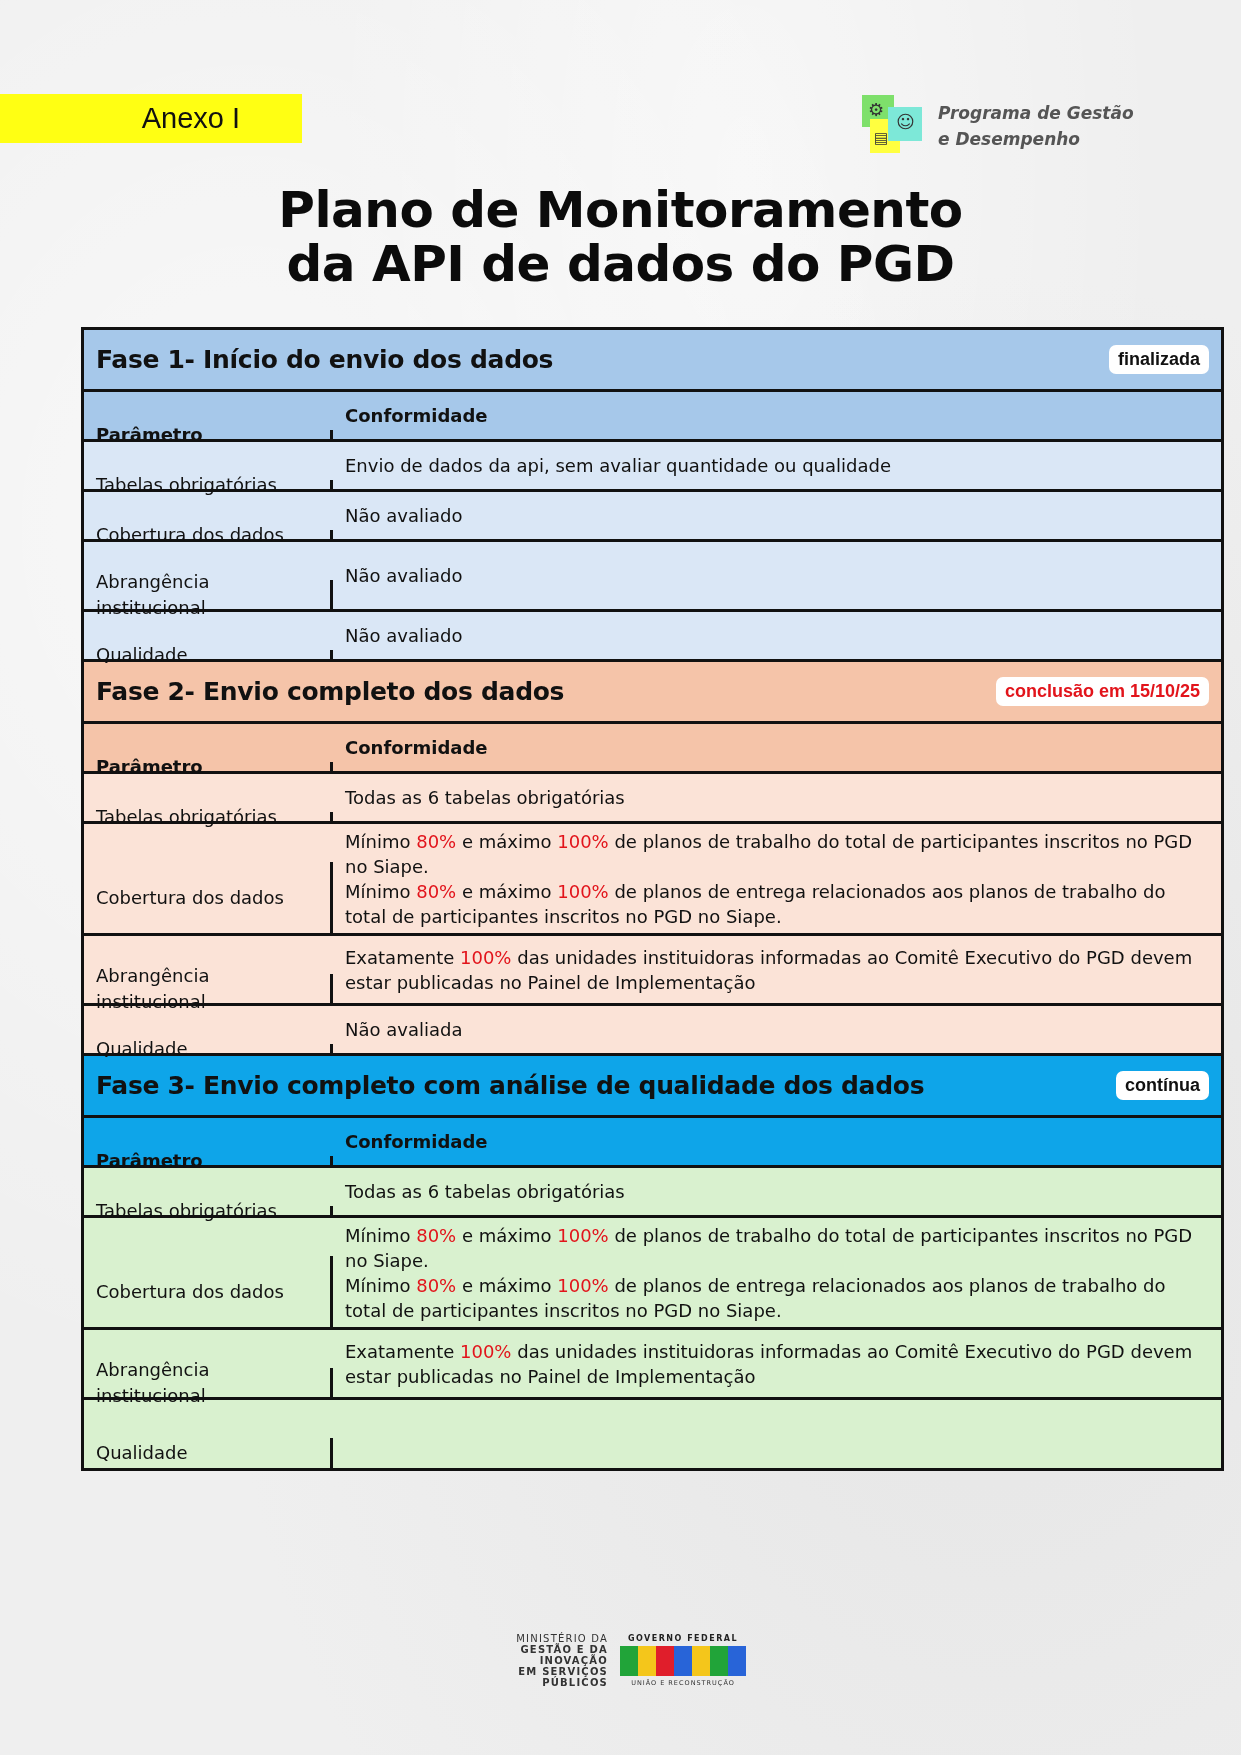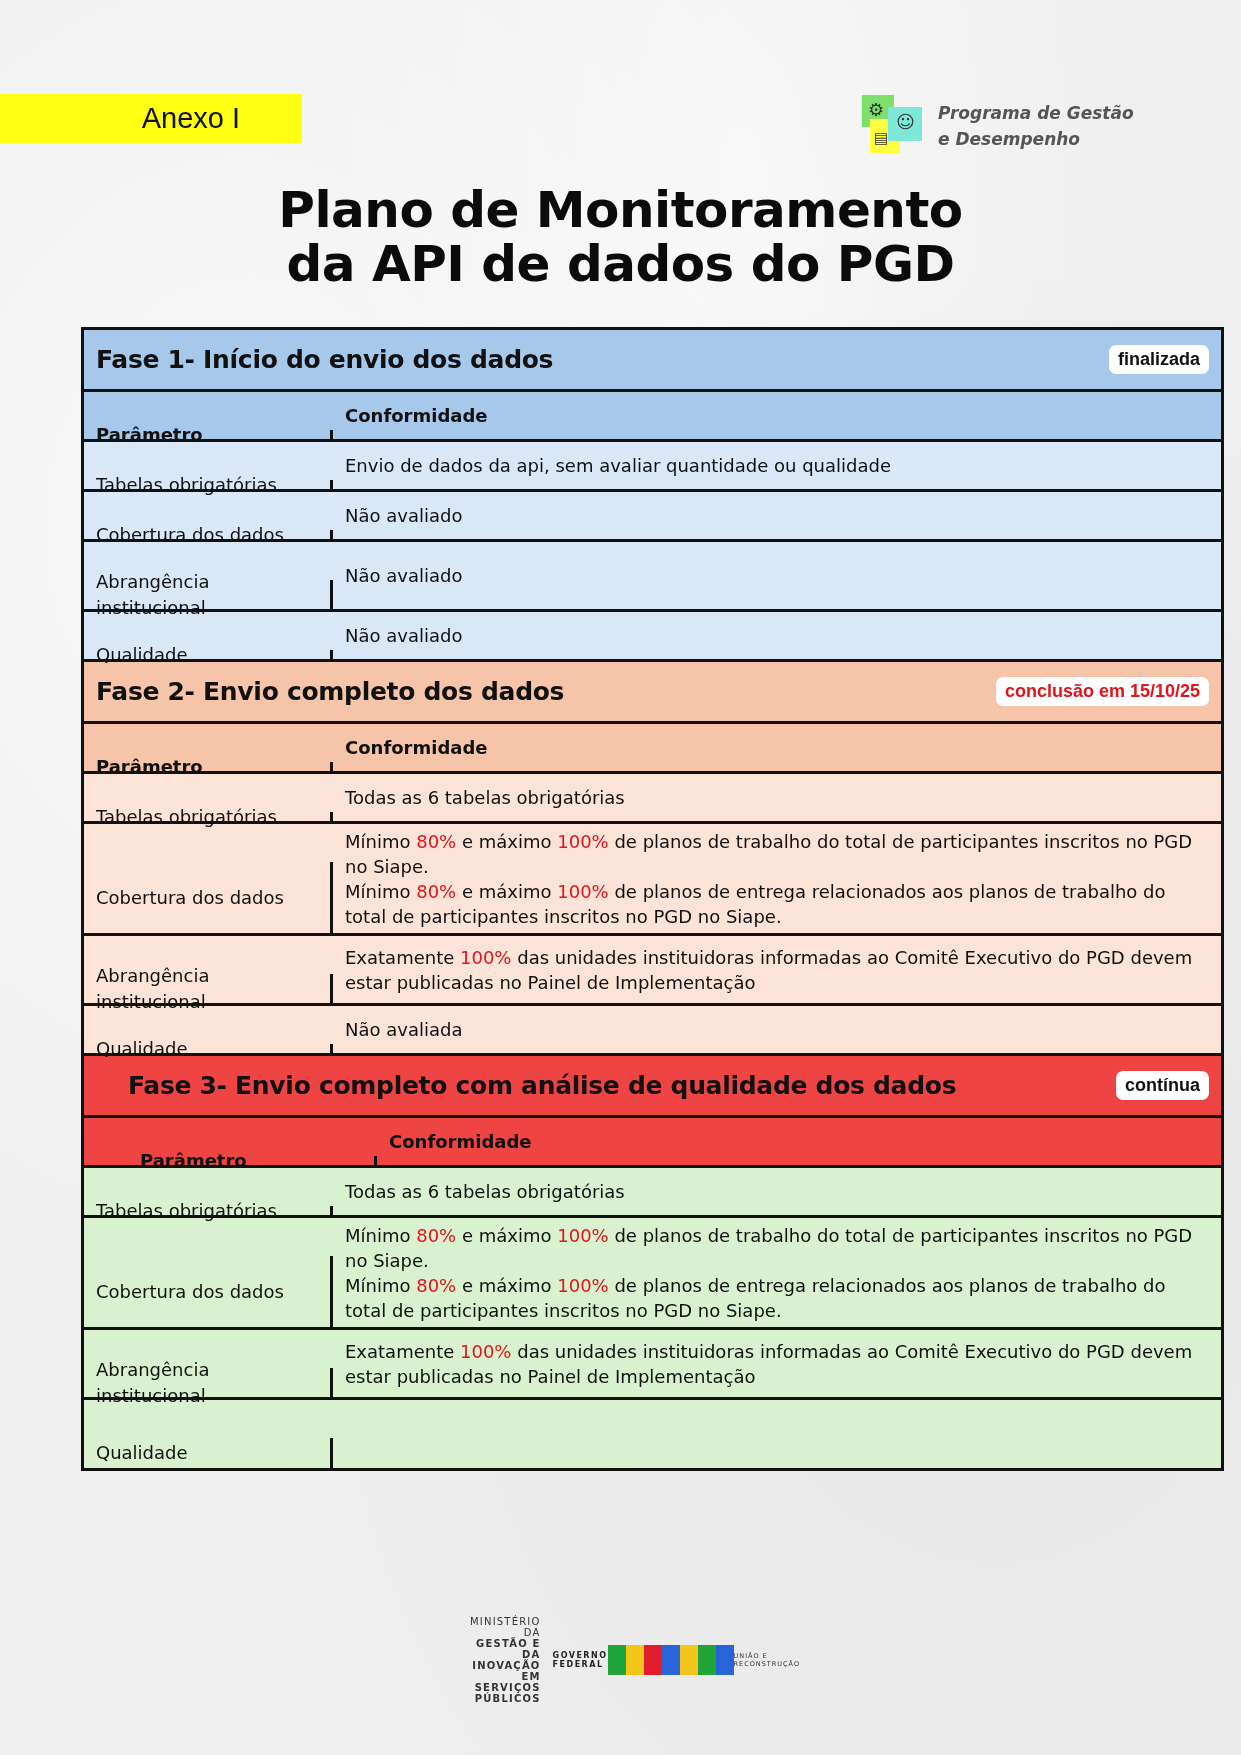--- a/index.html
+++ b/index.html
@@ -75,34 +75,34 @@
     font-size: 18px; line-height: 25px;
   }
   .cell-conf .txt { display: block; }
   .hdr .cell-param, .hdr .cell-conf { font-weight: bold; }
   .hl { color: #e2141b; }
 
   .p1 .phase-head, .p1 .hdr { background: #a6c8ea; }
   .p1 .body-row { background: #dae7f6; }
   .p2 .phase-head, .p2 .hdr { background: #f5c4a9; }
   .p2 .body-row { background: #fbe3d7; }
-  .p3 .phase-head, .p3 .hdr { background: #ef4444; padding-left: 44px; }
+  .p3 .phase-head, .p3 .hdr { background: #0ea5e9; }
   .p3 .body-row { background: #d9f1cf; }
 
   .footer {
     position: absolute; left: 470px; top: 1620px; width: 300px; height: 80px;
     display: flex; align-items: center;
   }
   .ministry {
     width: 150px; text-align: right; font-size: 10px; line-height: 11px;
     letter-spacing: 1.2px; color: #333; padding-right: 12px;
     font-family: "DejaVu Sans", sans-serif;
   }
   .ministry b { font-weight: bold; display: block; }
-  .gov { display: flex; flex-direction: row; align-items: center; }
+  .gov { display: flex; flex-direction: column; align-items: center; }
   .gov-top { font-size: 8px; font-weight: bold; letter-spacing: 1.5px; color: #222; }
   .gov-logo { display: flex; height: 30px; margin: 3px 0; }
   .gov-logo div { width: 18px; height: 30px; }
   .gov-bottom { font-size: 6.5px; letter-spacing: 1px; color: #333; }
 </style>
 </head>
 <body>
 
 <div class="annex">
   <span>Anexo I</span>

